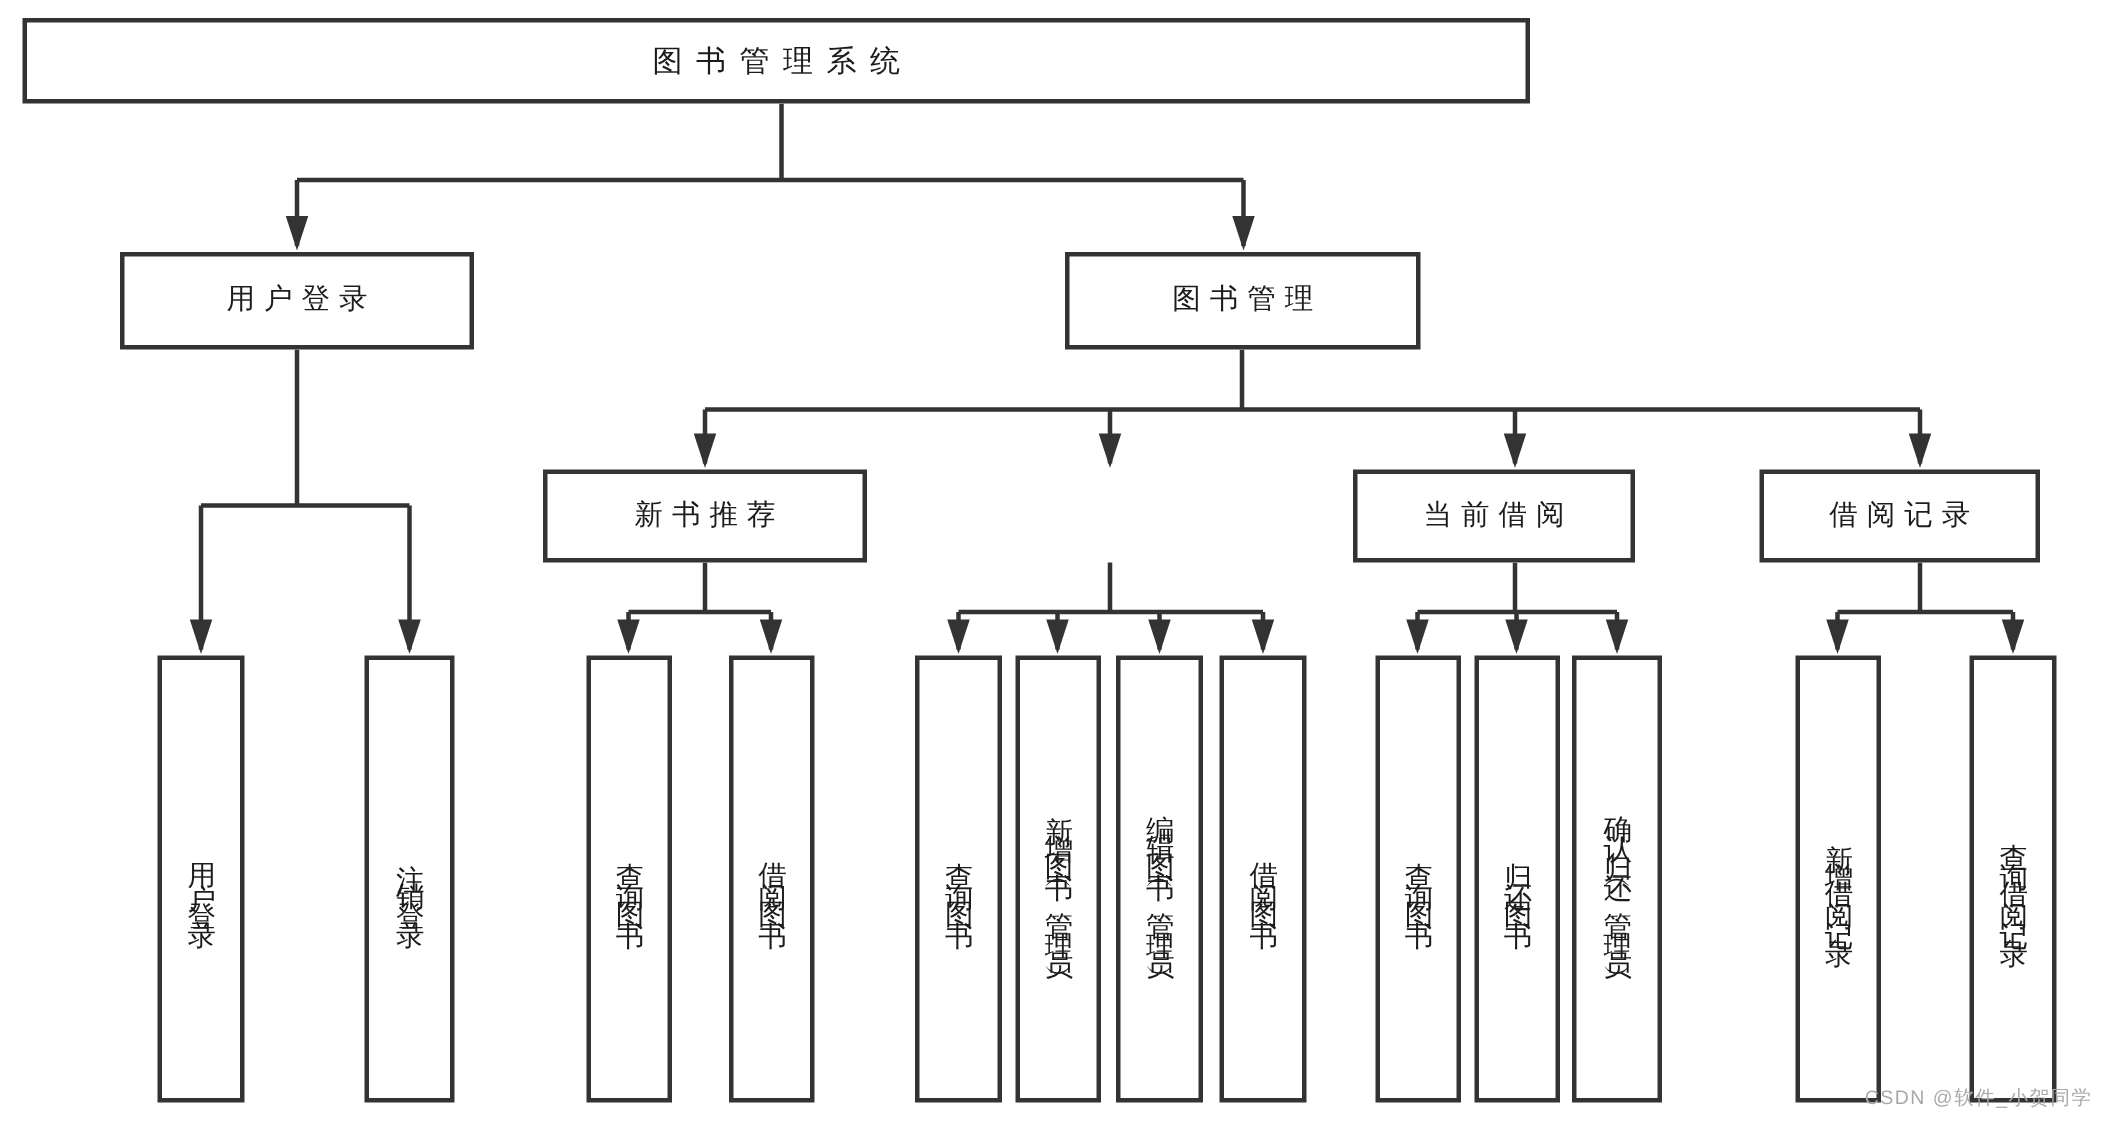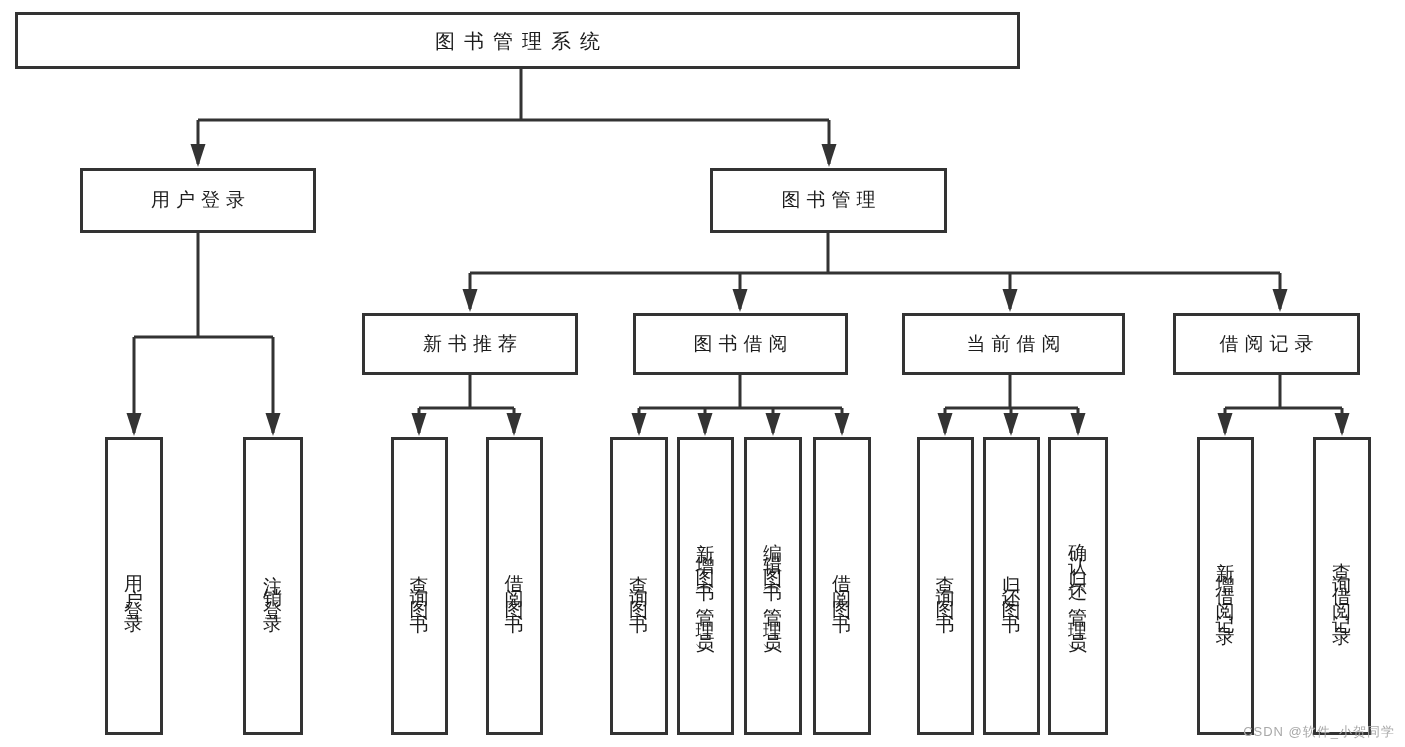--- a/index.html
+++ b/index.html
@@ -81,24 +81,21 @@
   <div class="node" style="left:80px; top:168px; width:236px; height:65px;">
     <span class="lbl">用户登录</span>
   </div>
   <div class="node" style="left:710px; top:168px; width:237px; height:65px;">
     <span class="lbl">图书管理</span>
   </div>
 
   <div class="node" style="left:362px; top:313px; width:216px; height:62px;">
     <span class="lbl">新书推荐</span>
   </div>
-  <div class="node" style="left:633px; top:313px; width:215px; height:62px;">
-    <span class="lbl">图书借阅</span>
-  </div>
-  <div class="node" style="left:902px; top:313px; width:223px; height:62px;">
+  <div class="node" style="left:902px; top:313px; width:188px; height:62px;">
     <span class="lbl">当前借阅</span>
   </div>
   <div class="node" style="left:1173px; top:313px; width:187px; height:62px;">
     <span class="lbl">借阅记录</span>
   </div>
 
   <div class="node leaf" style="left:105px; top:437px; width:58px; height:298px;">
     <span class="lbl">用户登录</span>
   </div>
   <div class="node leaf" style="left:243px; top:437px; width:60px; height:298px;">

